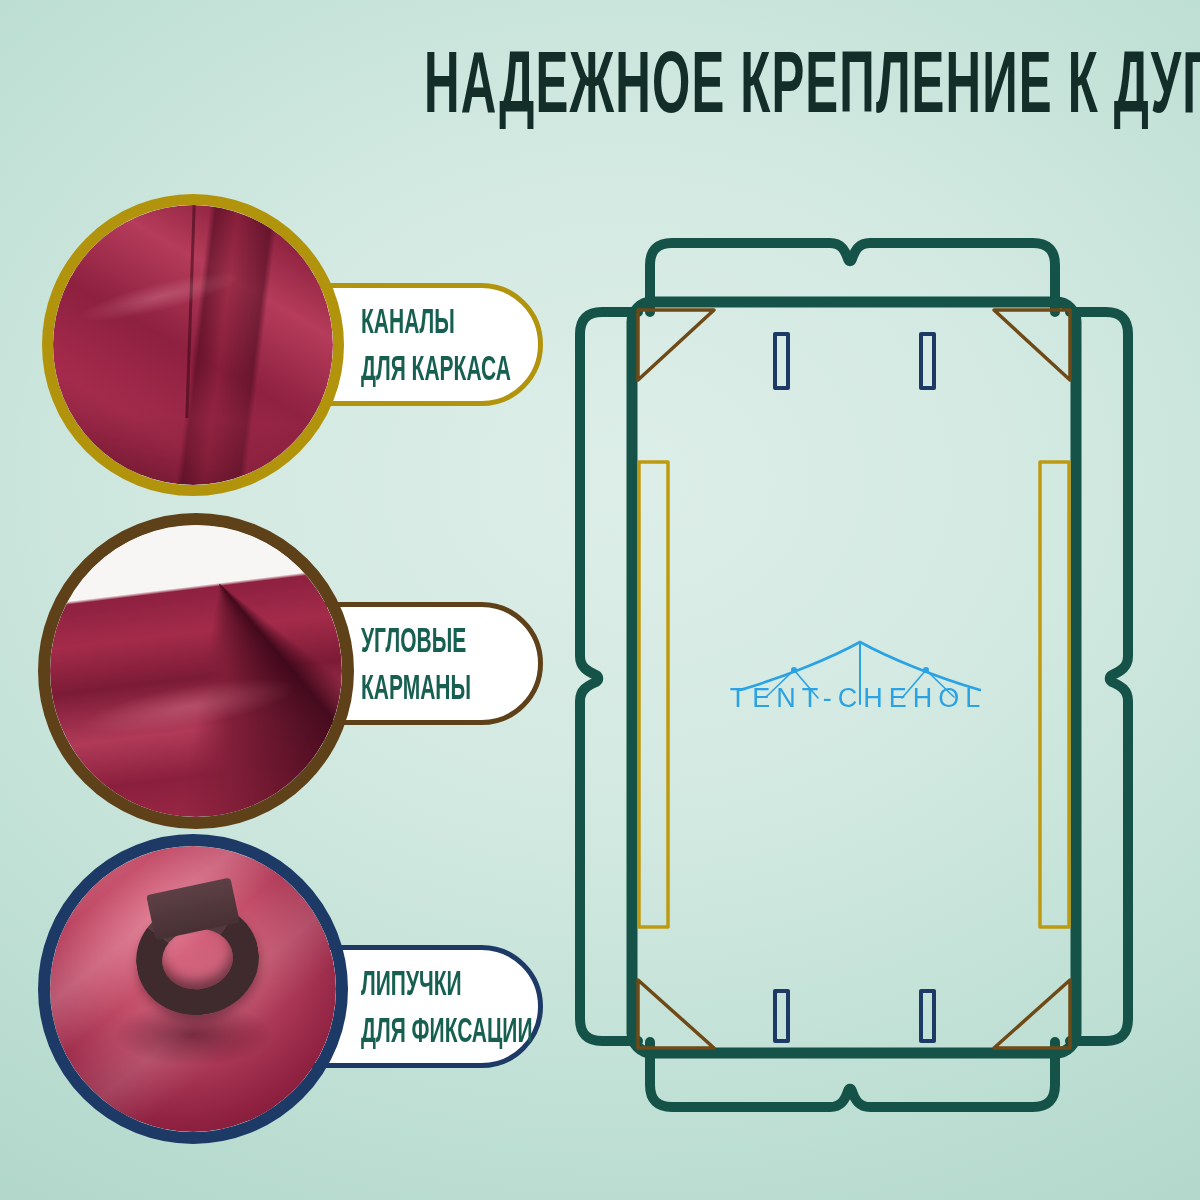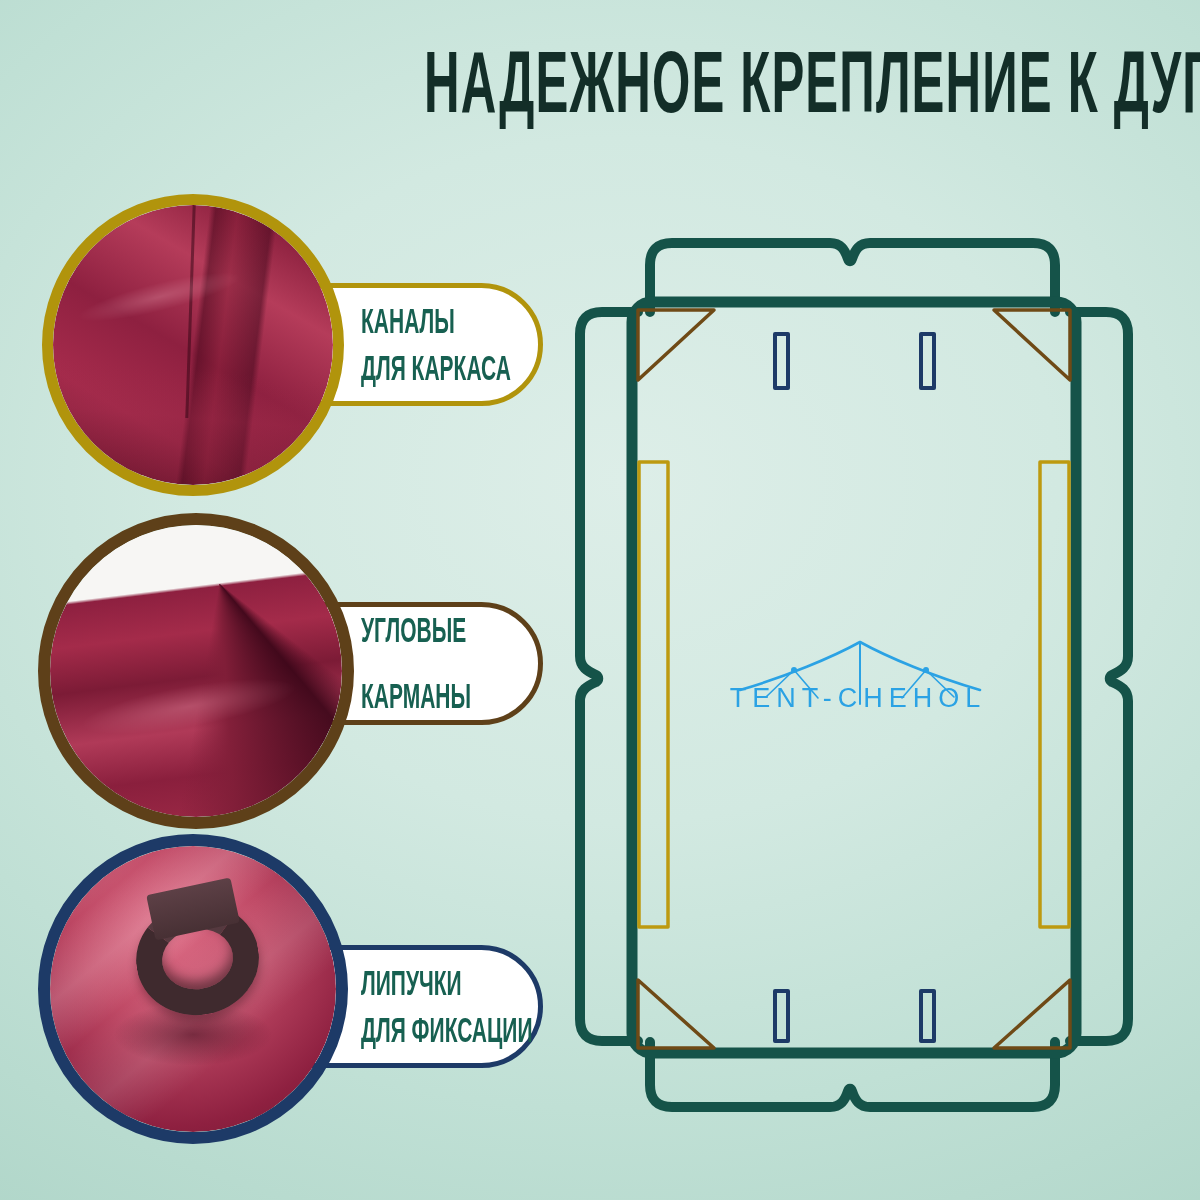--- a/index.html
+++ b/index.html
@@ -28,21 +28,21 @@
     border-radius:26px 62px 62px 26px;
     display:flex; flex-direction:column; justify-content:center;
     padding-left:123px; z-index:1;
   }
   .pill .ln {
     font-size:35px; font-weight:bold; color:#176051;
     line-height:1.34; white-space:nowrap;
     transform:scaleX(.6); transform-origin:0 50%;
   }
   .pill-1 { top:283px; border-color:#b1940c; }
-  .pill-2 { top:602px; border-color:#5e4019;justify-content:space-between; }
+  .pill-2 { top:602px; border-color:#5e4019; }
   .pill-3 { top:945px; border-color:#1d3a67; }
 
   
   .circle { position:absolute; border-radius:50%; z-index:2; overflow:hidden; }
   .circle-1 { left:42px;  top:194px; width:302px; height:302px; border:11px solid #b1940c; }
   .circle-2 { left:38px;  top:513px; width:316px; height:316px; border:12px solid #5e4019; }
   .circle-3 { left:38px;  top:834px; width:310px; height:310px; border:12px solid #1d3a67; }
   .photo { position:absolute; inset:0; border-radius:50%; overflow:hidden; }
 
   

